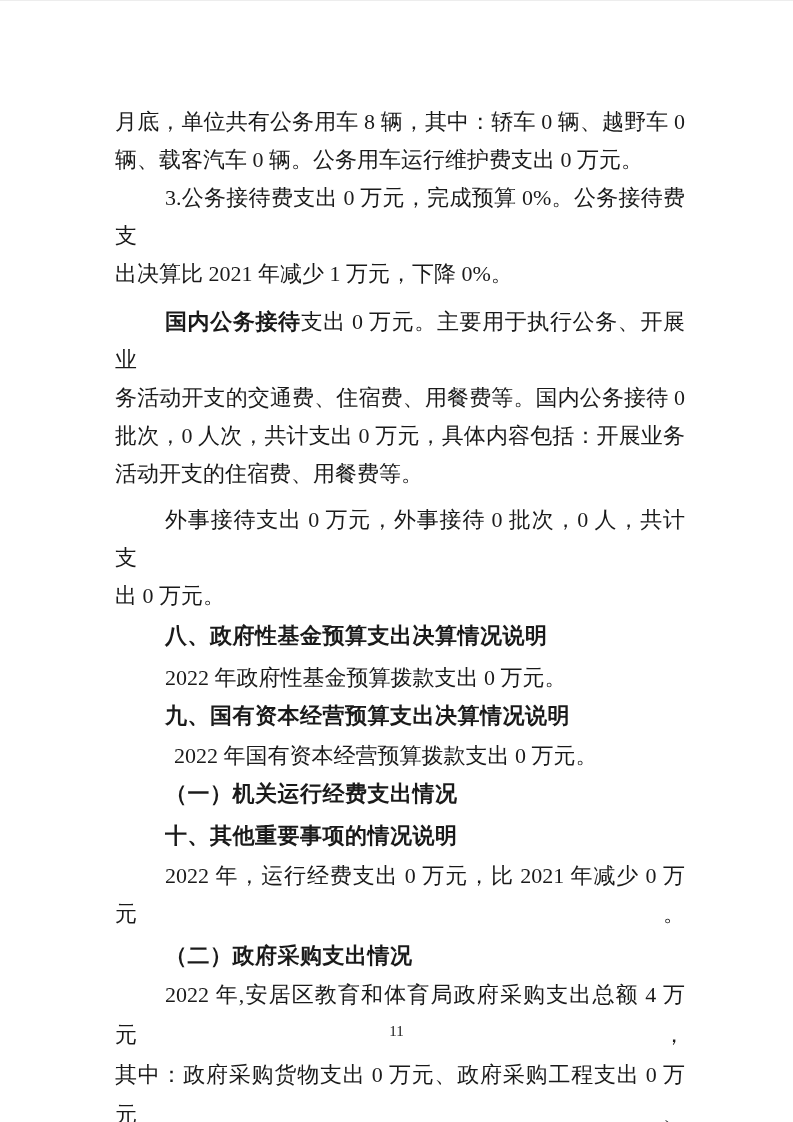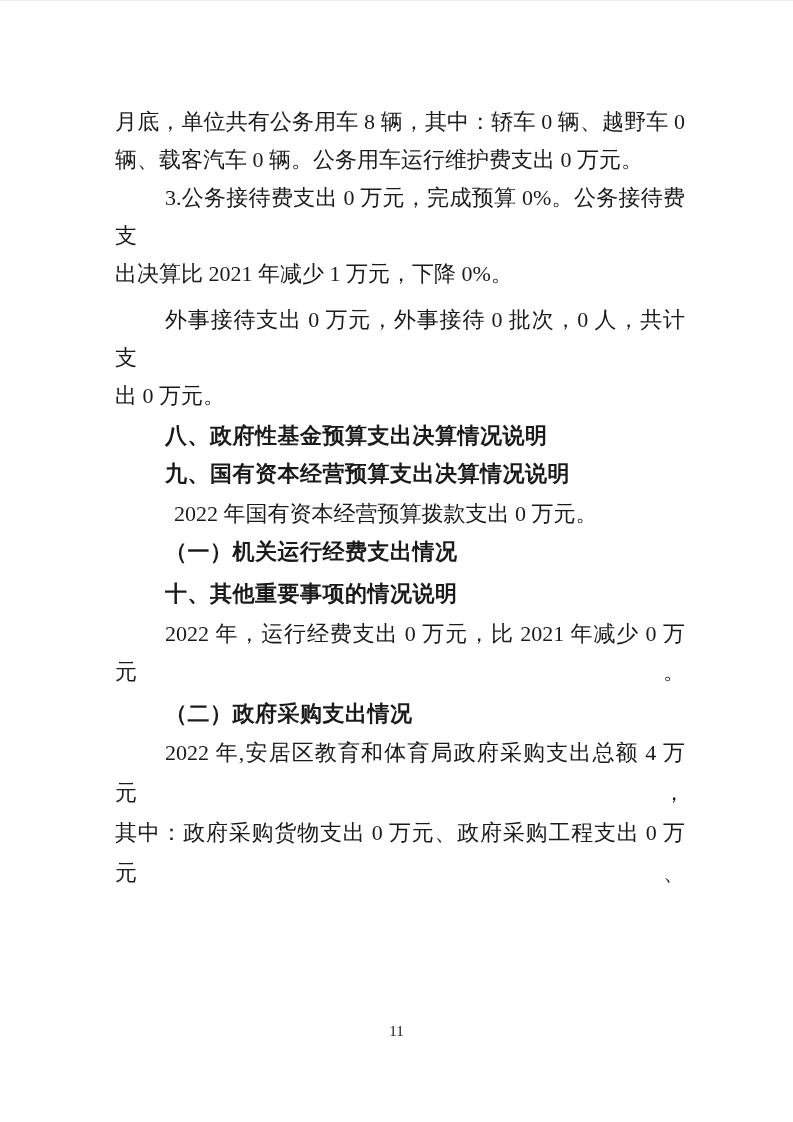--- a/index.html
+++ b/index.html
@@ -70,27 +70,34 @@
     <div class="para">
       <div class="line just">月底，单位共有公务用车 8 辆，其中：轿车 0 辆、越野车 0</div>
       <div class="line">辆、载客汽车 0 辆。公务用车运行维护费支出 0 万元。</div>
     </div>
 
     <div class="para">
       <div class="line just ind">3.公务接待费支出 0 万元，完成预算 0%。公务接待费支</div>
       <div class="line">出决算比 2021 年减少 1 万元，下降 0%。</div>
     </div>
 
+    <div class="para mt10">
+      <div class="line just ind"><span class="lead-bold">国内公务接待</span><span>支出 0 万元。主要用于执行公务、开展业</span></div>
+      <div class="line just">务活动开支的交通费、住宿费、用餐费等。国内公务接待 0</div>
+      <div class="line just">批次，0 人次，共计支出 0 万元，具体内容包括：开展业务</div>
+      <div class="line">活动开支的住宿费、用餐费等。</div>
+    </div>
 
     <div class="para mt8">
       <div class="line just ind">外事接待支出 0 万元，外事接待 0 批次，0 人，共计支</div>
       <div class="line">出 0 万元。</div>
     </div>
 
     <div class="heading mt2">八、政府性基金预算支出决算情况说明</div>
+    <div class="line ind mt4">2022 年政府性基金预算拨款支出 0 万元。</div>
 
     <div class="heading">九、国有资本经营预算支出决算情况说明</div>
     <div class="line ind-b mt2">2022 年国有资本经营预算拨款支出 0 万元。</div>
 
     <div class="heading">（一）机关运行经费支出情况</div>
 
     <div class="heading mt4">十、其他重要事项的情况说明</div>
     <div class="line just ind mt2">2022 年，运行经费支出 0 万元，比 2021 年减少 0 万元。</div>
 
     <div class="heading mt4">（二）政府采购支出情况</div>

